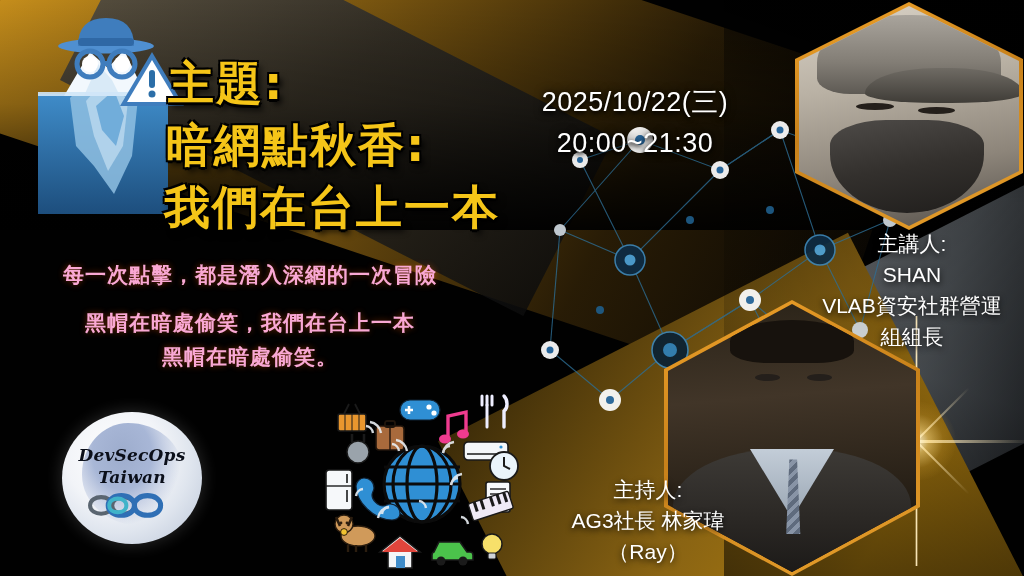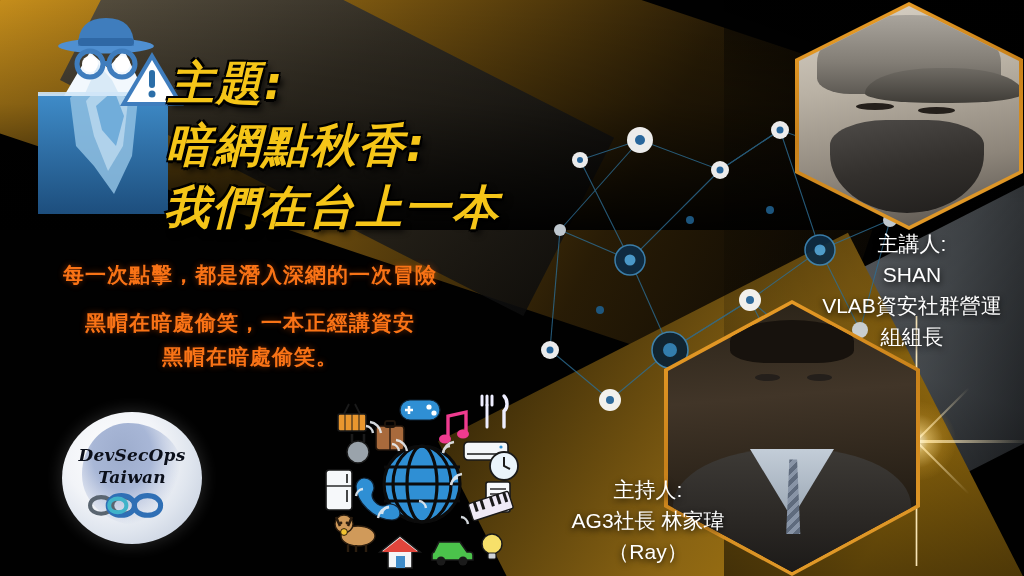--- a/index.html
+++ b/index.html
@@ -72,40 +72,40 @@
   }
 
   
   .network{position:absolute;left:520px;top:100px;width:380px;height:330px;opacity:.92;}
   .network svg{width:100%;height:100%;}
 
   
   .iceberg{position:absolute;left:28px;top:6px;width:165px;height:215px;}
 
   
-  .title-block{position:absolute;left:168px;top:52px;width:440px;font-style:italic;}
+  .title-block{position:absolute;left:168px;top:52px;width:440px;}
   .title-line{
     color:#F5C518;
     font-family:"DejaVu Sans","Liberation Sans",sans-serif;
     font-weight:bold;
     font-size:46px;
     line-height:62px;
     letter-spacing:2px;
     white-space:nowrap;
     text-shadow:
       -2px -2px 0 #000, 2px -2px 0 #000, -2px 2px 0 #000, 2px 2px 0 #000,
       0 3px 0 #000, 4px 5px 6px rgba(0,0,0,.9);
   }
   .title-line.l2{margin-left:-2px;}
   .title-line.l3{margin-left:-4px;}
 
   
   .taglines{position:absolute;left:20px;top:258px;width:460px;text-align:center;}
   .tagline{
-    color:#f97316;
+    color:#f9a8d4;
     font-family:"DejaVu Serif","Liberation Serif",serif;
     font-weight:bold;
     font-size:21px;
     line-height:34px;
     letter-spacing:1px;
     text-shadow:0 0 6px rgba(255,90,0,.45);
   }
   .tagline.t1{margin-bottom:14px;}
 
   
@@ -300,24 +300,28 @@
   </div>
 
   <div class="title-block">
     <div class="title-line l1">主題:</div>
     <div class="title-line l2">暗網點秋香:</div>
     <div class="title-line l3">我們在台上一本</div>
   </div>
 
   <div class="taglines">
     <div class="tagline t1">每一次點擊，都是潛入深網的一次冒險</div>
-    <div class="tagline t2">黑帽在暗處偷笑，一本正經講資安</div>
+    <div class="tagline t2">黑帽在暗處偷笑，我們在台上一本</div>
     <div class="tagline t3">黑帽在暗處偷笑。</div>
   </div>
 
+  <div class="datetime">
+    <div>2025/10/22(三)</div>
+    <div>20:00~21:30</div>
+  </div>
 
   <div id="hex-speaker" class="hex hex-border">
     <div class="hex-inner">
       <div class="portrait p-speaker">
         <div class="cap" style="left:8%;top:4%;width:84%;height:36%;"></div>
         <div class="cap-brim" style="left:30%;top:28%;width:72%;height:16%;"></div>
         <div class="eye" style="left:26%;top:44%;width:17%;"></div>
         <div class="eye" style="left:54%;top:46%;width:17%;"></div>
         <div class="mask" style="left:14%;top:52%;width:70%;height:42%;"></div>
       </div>

